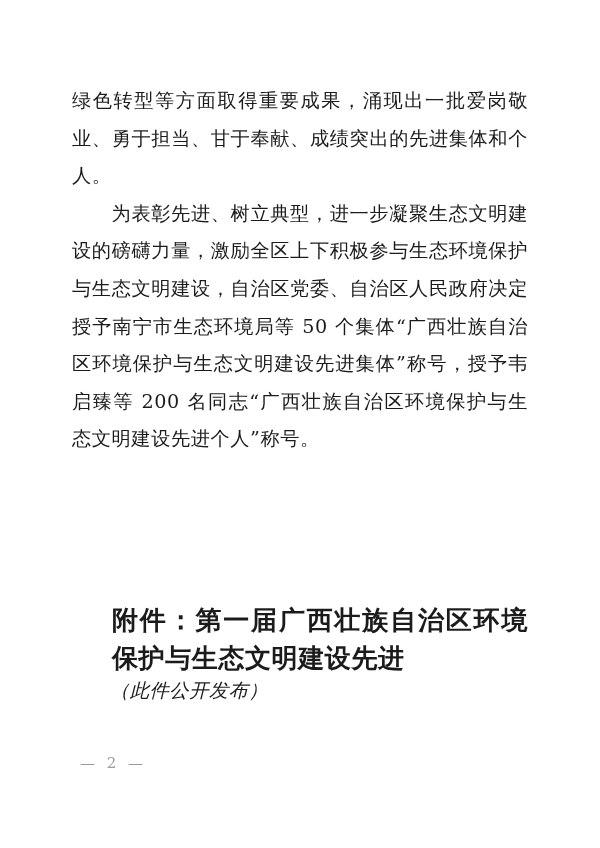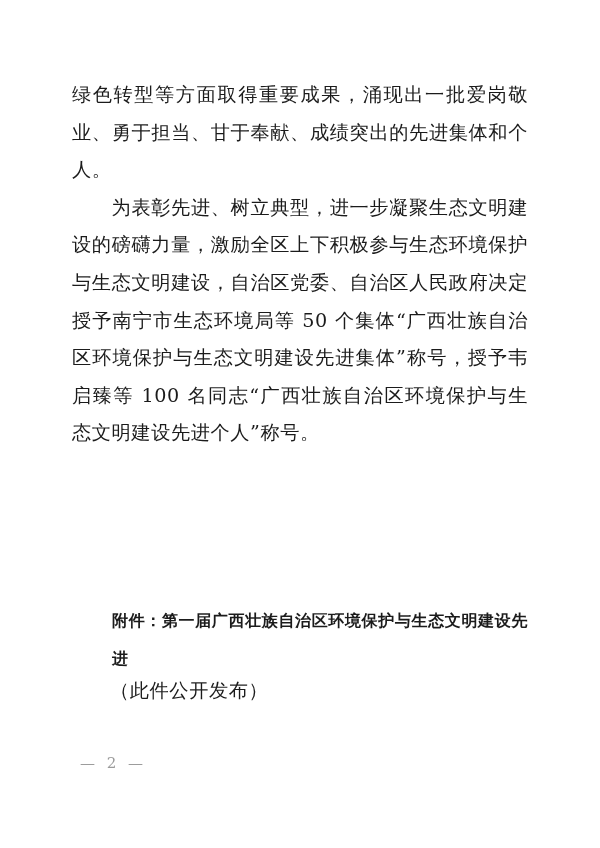--- a/index.html
+++ b/index.html
@@ -21,21 +21,21 @@
     left: 0;
     top: 0;
     width: 600px;
     height: 848px;
     background: #ffffff;
   }
 
   #content {
     position: absolute;
     left: 72px;
-    top: 76px;
+    top: 82px;
     width: 456px;
   }
 
   .para {
     font-size: 19.2px;
     line-height: 37.6px;
     letter-spacing: 0.6px;
     text-align: justify;
     text-justify: inter-character;
     text-align-last: left;
@@ -58,21 +58,21 @@
   }
 
   #attachment-block {
     position: absolute;
     left: 72px;
     top: 602px;
     width: 456px;
   }
 
   .attachment-line {
-    font-size: 16px;
+    font-size: 26px;
     line-height: 37.6px;
     letter-spacing: 0.6px;
     font-weight: 700;
     color: #1b1b1b;
     text-align: justify;
     text-justify: inter-character;
     text-align-last: left;
     padding-left: 40px;
     text-indent: 0;
     margin: 0;
@@ -81,20 +81,21 @@
   .attachment-line.hanging {
     padding-left: 40px;
     text-indent: 4.1em;
   }
 
   #notice-block {
     position: absolute;
     left: 72px;
     top: 672px;
     width: 456px;
+    font-style: italic;
   }
 
   .notice-line {
     font-size: 19.2px;
     line-height: 37.6px;
     letter-spacing: 0.6px;
     color: #1b1b1b;
     font-weight: 400;
     padding-left: 38px;
     margin: 0;
@@ -115,21 +116,21 @@
     white-space: pre;
   }
 </style>
 </head>
 <body>
 
 <div id="page">
 
   <div id="content">
     <p class="para para-continued">绿色转型等方面取得重要成果，涌现出一批爱岗敬业、勇于担当、甘于奉献、成绩突出的先进集体和个人。</p>
-    <p class="para para-indent">为表彰先进、树立典型，进一步凝聚生态文明建设的磅礴力量，激励全区上下积极参与生态环境保护与生态文明建设，自治区党委、自治区人民政府决定授予南宁市生态环境局等 50 个集体“广西壮族自治区环境保护与生态文明建设先进集体”称号，授予韦启臻等 100 名同志“广西壮族自治区环境保护与生态文明建设先进个人”称号。</p>
+    <p class="para para-indent">为表彰先进、树立典型，进一步凝聚生态文明建设的磅礴力量，激励全区上下积极参与生态环境保护与生态文明建设，自治区党委、自治区人民政府决定授予南宁市生态环境局等 50 个集体“广西壮族自治区环境保护与生态文明建设先进集体”称号，授予韦启臻等 200 名同志“广西壮族自治区环境保护与生态文明建设先进个人”称号。</p>
   </div>
 
   <div id="attachment-block">
     <p class="attachment-line">附件：第一届广西壮族自治区环境保护与生态文明建设先进</p>
   </div>
 
   <div id="notice-block">
     <p class="notice-line">（此件公开发布）</p>
   </div>
 

